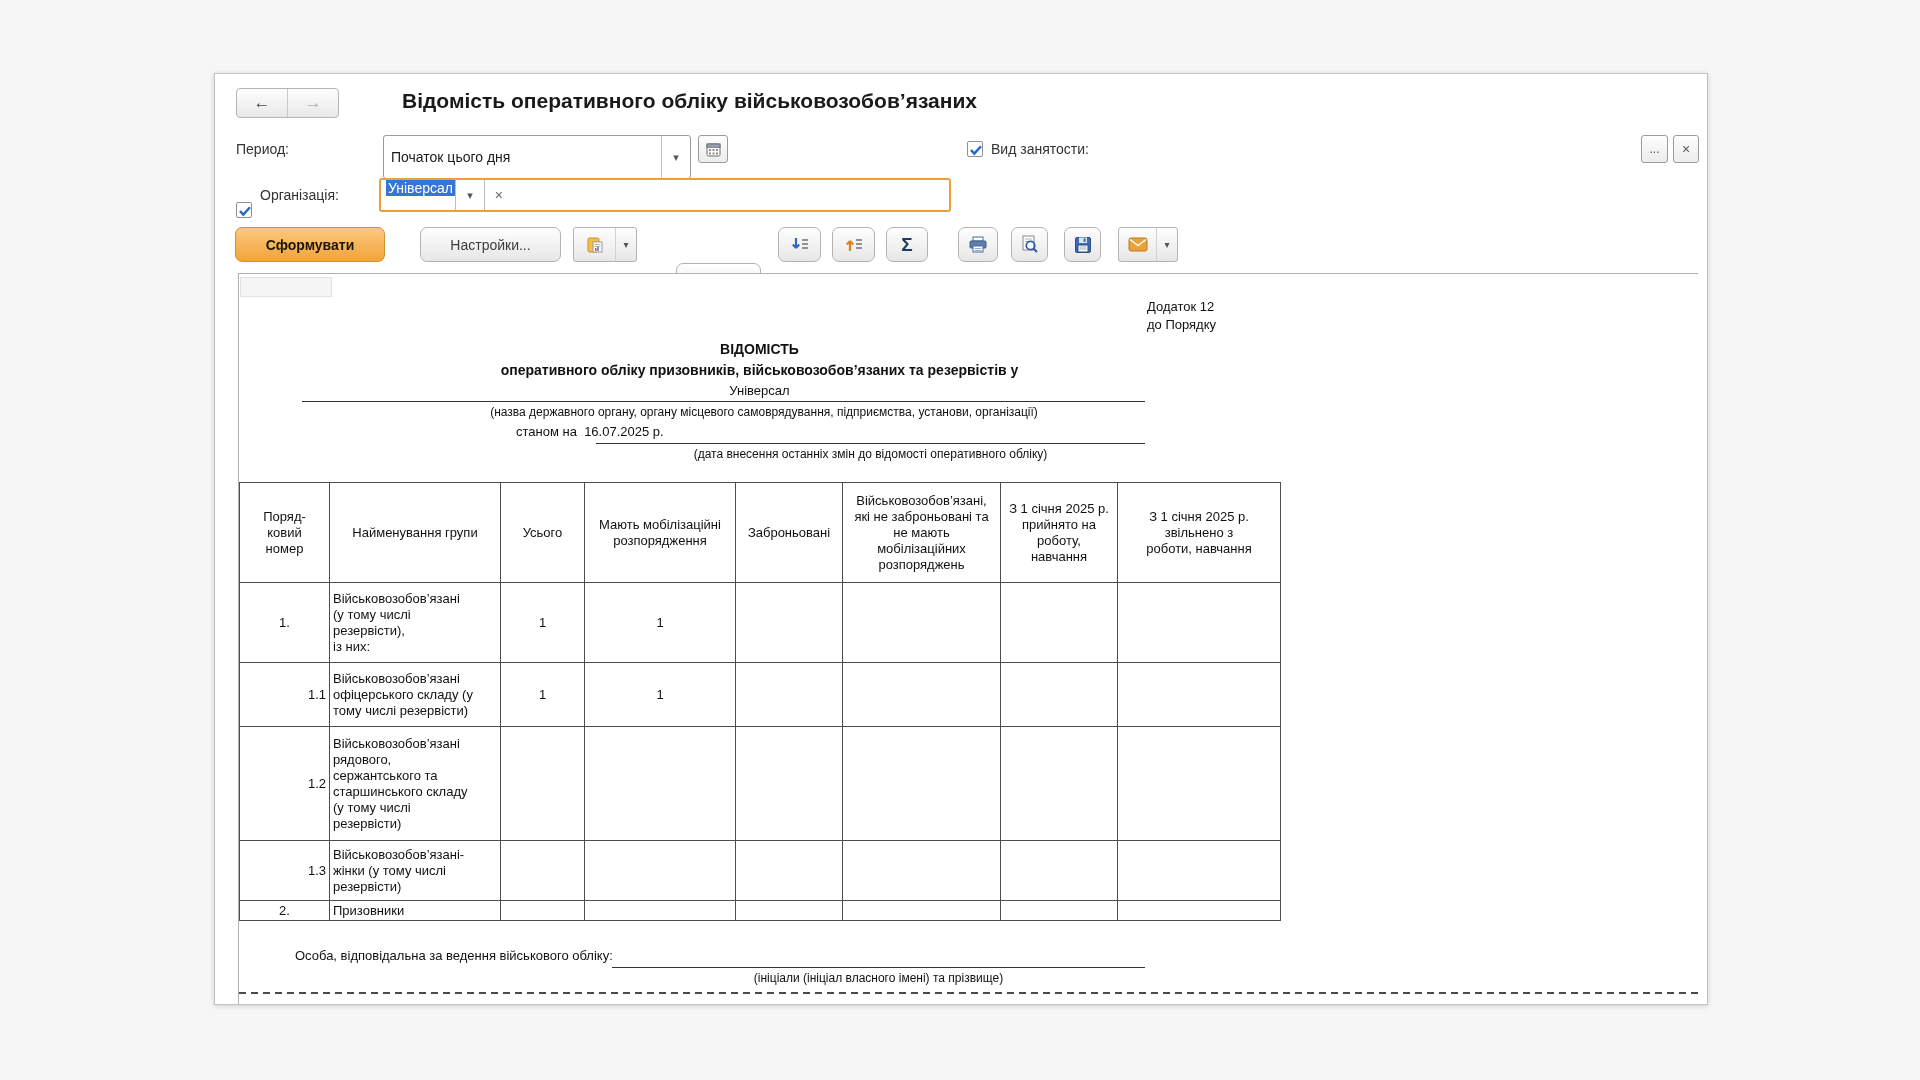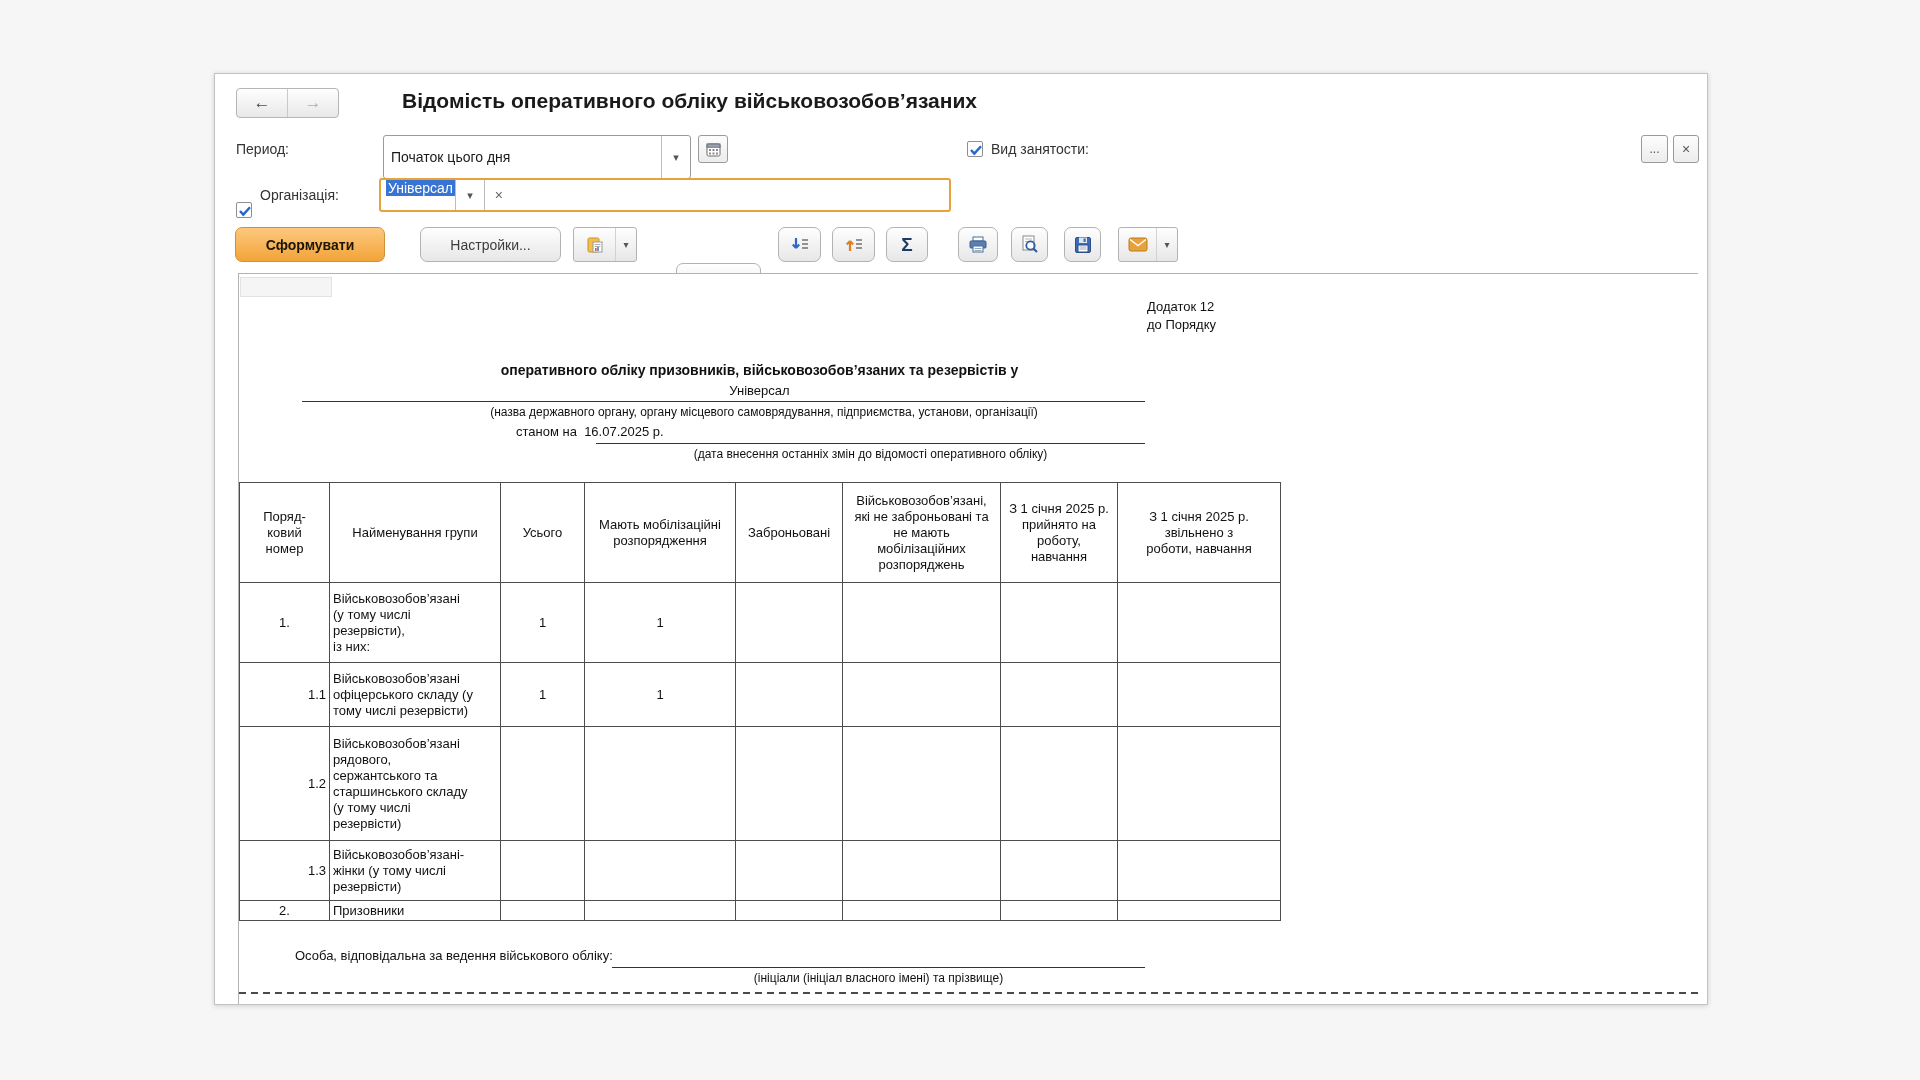--- a/index.html
+++ b/index.html
@@ -191,20 +191,21 @@
   </div>
 
   <div class="abs report">
     <div class="abs corner"></div>
 
     <div class="abs rtext" style="left:908px;top:24px;font-size:13px;line-height:18px;">
       <div>Додаток 12</div>
       <div>до Порядку</div>
     </div>
 
+    <div class="abs rtext center-block" style="top:67px;font-size:14px;font-weight:bold;">ВІДОМІСТЬ</div>
     <div class="abs rtext center-block" style="top:88px;font-size:14px;font-weight:bold;">оперативного обліку призовників, військовозобов’язаних та резервістів у</div>
     <div class="abs rtext center-block" style="top:109px;font-size:13px;">Універсал</div>
     <div class="abs uline" style="left:63px;top:127px;width:843px;"></div>
     <div class="abs rtext" style="left:0;top:131px;width:1050px;text-align:center;font-size:12px;">(назва державного органу, органу місцевого самоврядування, підприємства, установи, організації)</div>
 
     <div class="abs rtext" style="left:277px;top:150px;font-size:13px;">
       <span>станом на</span>&nbsp;&nbsp;<span>16.07.2025 р.</span>
     </div>
     <div class="abs uline" style="left:357px;top:169px;width:549px;"></div>
     <div class="abs rtext" style="left:357px;top:173px;width:549px;text-align:center;font-size:12px;">(дата внесення останніх змін до відомості оперативного обліку)</div>

